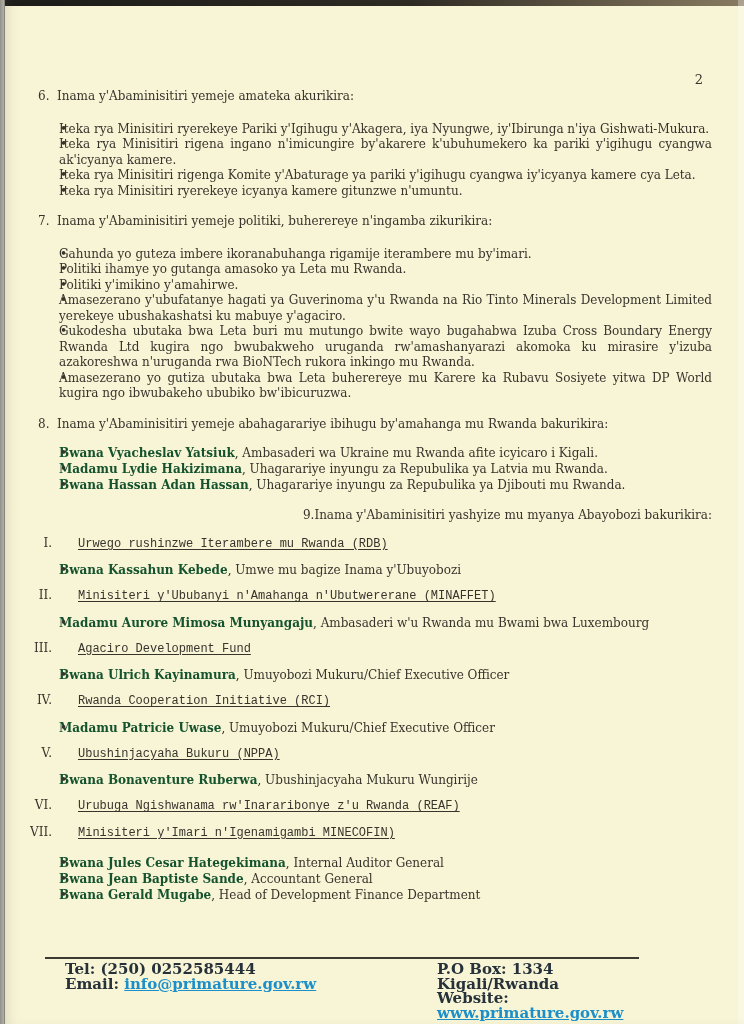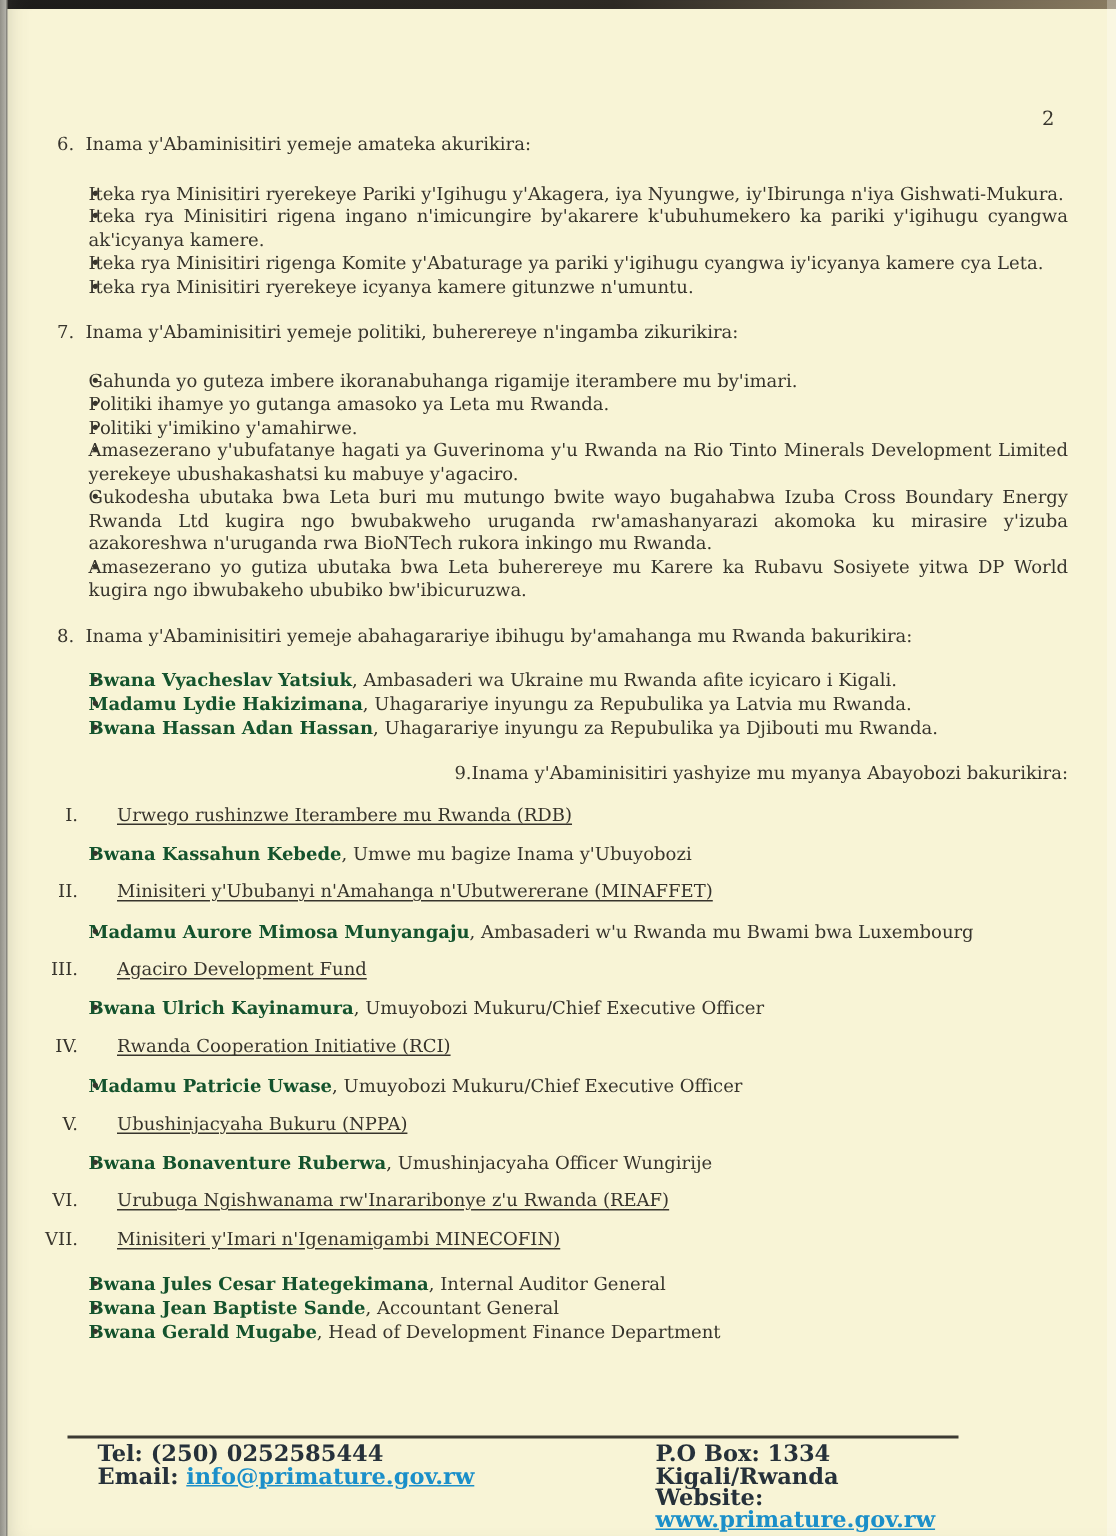--- a/index.html
+++ b/index.html
@@ -32,21 +32,21 @@
   .sec-head{padding-left:38px;padding-right:32px;margin-bottom:17px;}
   .sec-num{display:inline-block;width:19px;}
 
   .b-item{position:relative;padding-left:59px;padding-right:32px;text-align:justify;}
   .b-item::before{content:"\2022";position:absolute;left:60px;top:0;}
   .person{text-align:left;line-height:16px;}
   .p-name{font-weight:bold;color:#14532d;}
 
   .r-row{position:relative;padding-left:78px;padding-right:32px;margin-top:10px;}
   .r-num{position:absolute;left:24px;width:28px;text-align:right;}
-  .r-org{text-decoration:underline;text-underline-offset:2px;}
+  .r-org{text-decoration:underline;text-underline-offset:2px;font-family:Liberation Mono, monospace;}
   .r-person{margin-top:10px;}
   .tight-group{margin-top:14px;}
   .tight-group .b-item{margin-top:0;}
 
   .sec9 .sec-head{margin-bottom:12px;text-align:right;}
   .sec8 .sec-head{margin-bottom:13px;}
 
   
   .footer{position:absolute;left:45px;top:957px;width:594px;
     font-size:15px;line-height:14.5px;font-weight:bold;color:#26313a;}
@@ -120,21 +120,21 @@
       <div class="b-item person r-person"><span class="p-name">Bwana Ulrich Kayinamura</span><span>, Umuyobozi Mukuru/Chief Executive Officer</span></div>
 
       <div class="r-row">
         <span class="r-num">IV.</span><span class="r-org">Rwanda Cooperation Initiative (RCI)</span>
       </div>
       <div class="b-item person r-person"><span class="p-name">Madamu Patricie Uwase</span><span>, Umuyobozi Mukuru/Chief Executive Officer</span></div>
 
       <div class="r-row">
         <span class="r-num">V.</span><span class="r-org">Ubushinjacyaha Bukuru (NPPA)</span>
       </div>
-      <div class="b-item person r-person"><span class="p-name">Bwana Bonaventure Ruberwa</span><span>, Umushinjacyaha Officer Wungirije</span></div>
+      <div class="b-item person r-person"><span class="p-name">Bwana Bonaventure Ruberwa</span><span>, Ubushinjacyaha Mukuru Wungirije</span></div>
 
       <div class="r-row">
         <span class="r-num">VI.</span><span class="r-org">Urubuga Ngishwanama rw'Inararibonye z'u Rwanda (REAF)</span>
       </div>
 
       <div class="r-row">
         <span class="r-num">VII.</span><span class="r-org">Minisiteri y'Imari n'Igenamigambi MINECOFIN)</span>
       </div>
       <div class="tight-group">
         <div class="b-item person"><span class="p-name">Bwana Jules Cesar Hategekimana</span><span>, Internal Auditor General</span></div>

